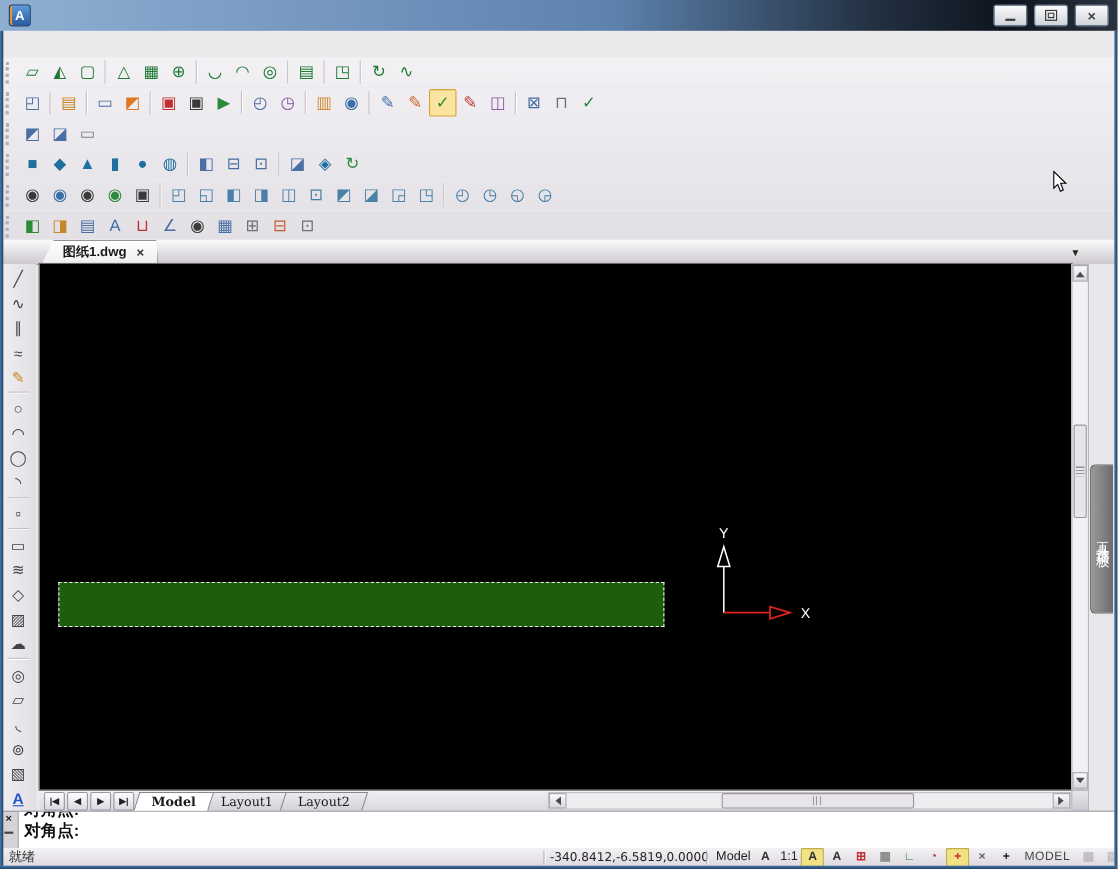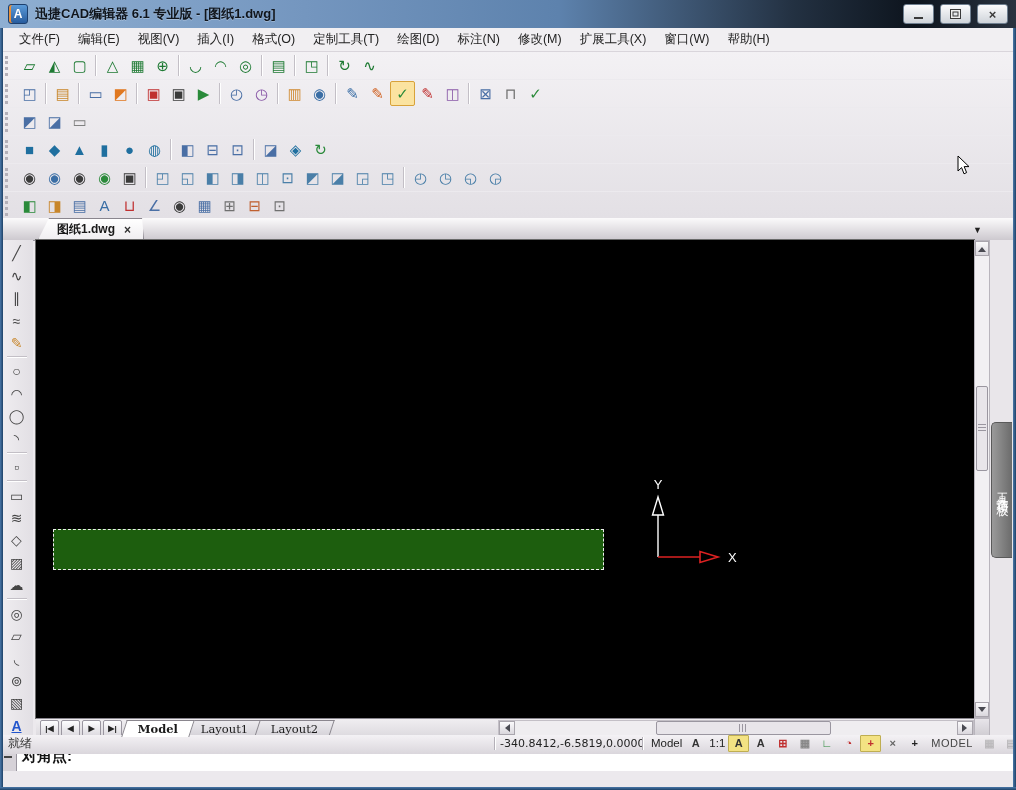--- a/index.html
+++ b/index.html
@@ -121,21 +121,21 @@
   .cmdwin{position:absolute;left:0;top:737px;width:100%;height:34px;border-top:1px solid #9a96a0;
     display:flex;background:#d6d2d8;box-sizing:border-box;}
   .cmd-side{width:16px;display:flex;flex-direction:column;align-items:center;padding-top:2px;gap:6px;}
   .cmd-close{font-size:10px;font-weight:bold;color:#222;line-height:1;}
   .cmd-dash{width:8px;height:2px;background:#444;}
   .cmd-text{flex:1;background:#fff;border-left:1px solid #9a96a0;overflow:hidden;padding-left:5px;}
   .cmd-hist{margin-top:-10px;font-size:15px;font-weight:600;color:#111;line-height:17px;}
   .cmd-prompt{font-size:15px;font-weight:600;color:#111;line-height:17px;margin-top:2px;}
 
   
-  .statusbar{position:absolute;left:0;top:735px;width:100%;height:19px;
+  .statusbar{position:absolute;left:0;top:771px;width:100%;height:19px;
     background:linear-gradient(#f4f2f5,#dad6dc);display:flex;align-items:center;
     font-size:12px;color:#333;box-sizing:border-box;padding-bottom:2px;}
   .sb-ready{margin-left:8px;}
   .sb-right{position:absolute;left:490px;right:4px;top:0;bottom:3px;display:flex;align-items:center;}
   .sb-sep{width:0;height:13px;border-left:1px solid #b4b0b8;border-right:1px solid #fff;margin:0 4px;}
   .sb-coords{font-family:"DejaVu Sans",sans-serif;font-size:11px;color:#222;width:138px;text-align:center;}
   .sb-text{font-size:11.5px;color:#222;margin:0 3px;}
   .sb-toggles{display:inline-flex;align-items:center;gap:1px;}
   .sbtn{width:19px;height:15px;display:inline-flex;align-items:center;justify-content:center;
     font-size:11px;font-weight:bold;border:1px solid transparent;border-radius:1px;line-height:1;}
@@ -146,48 +146,33 @@
     background-image:radial-gradient(circle at 2px 2px,#9a96a0 1.1px,transparent 1.3px);
     background-size:4px 4px;}
 </style>
 </head>
 <body>
 
 <div class="window">
 
   <div class="titlebar">
     <div class="app-logo">A</div>
-    <div class="title-text">迅捷CAD编辑器 6.1 专业版 - [图纸1.dwg]</div>
     <div class="win-controls">
       <div class="wc">
           <span class="bar"></span>
         </div>
       <div class="wc">
           <span class="box"></span>
         </div>
       <div class="wc">
           <span class="x">×</span>
         </div>
     </div>
   </div>
 
-  <div class="menubar">
-      <span class="menu-item">文件(F)</span>
-      <span class="menu-item">编辑(E)</span>
-      <span class="menu-item">视图(V)</span>
-      <span class="menu-item">插入(I)</span>
-      <span class="menu-item">格式(O)</span>
-      <span class="menu-item">定制工具(T)</span>
-      <span class="menu-item">绘图(D)</span>
-      <span class="menu-item">标注(N)</span>
-      <span class="menu-item">修改(M)</span>
-      <span class="menu-item">扩展工具(X)</span>
-      <span class="menu-item">窗口(W)</span>
-      <span class="menu-item">帮助(H)</span>
-    </div>
 
   <div class="toolbars">
     <div class="trow">
         <span class="grip"></span>
         <span style="display:flex;align-items:center">
           <span class="tbtn" style="color: rgb(30, 122, 51);">▱</span>
           <span class="tbtn" style="color: rgb(30, 122, 51);">◭</span>
           <span class="tbtn" style="color: rgb(30, 122, 51);">▢</span>
           <span class="tsep"></span>
           <span class="tbtn" style="color: rgb(30, 122, 51);">△</span>

